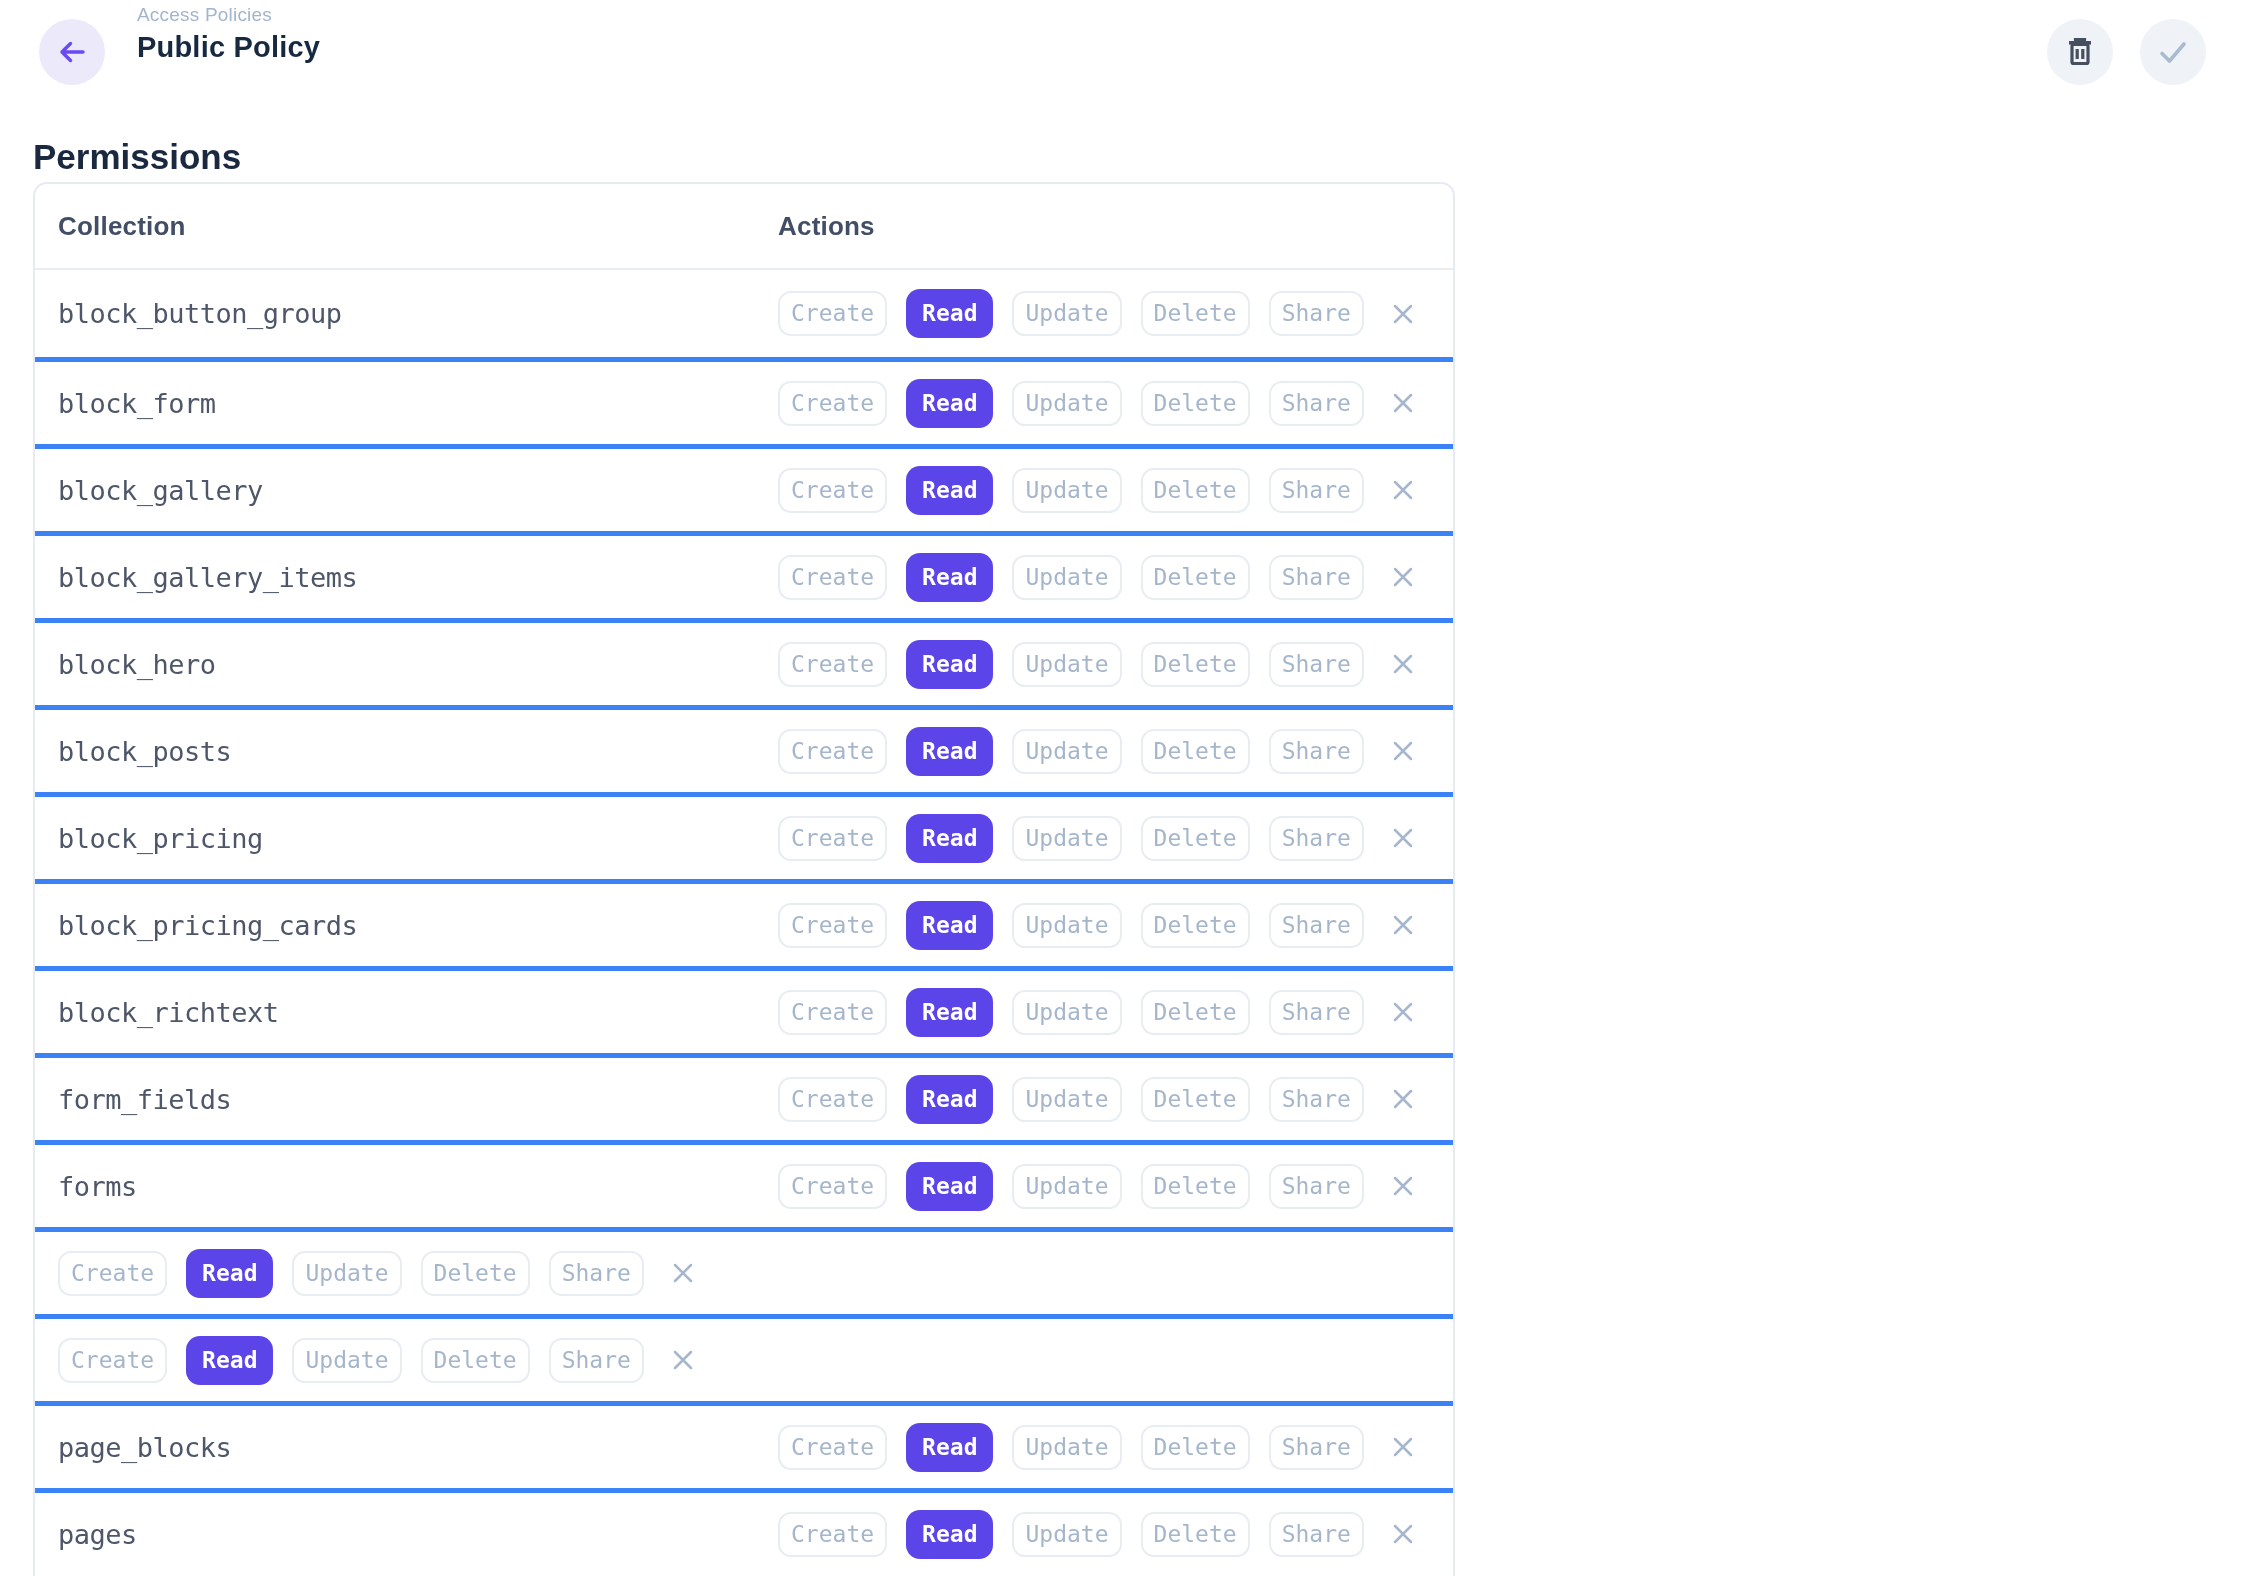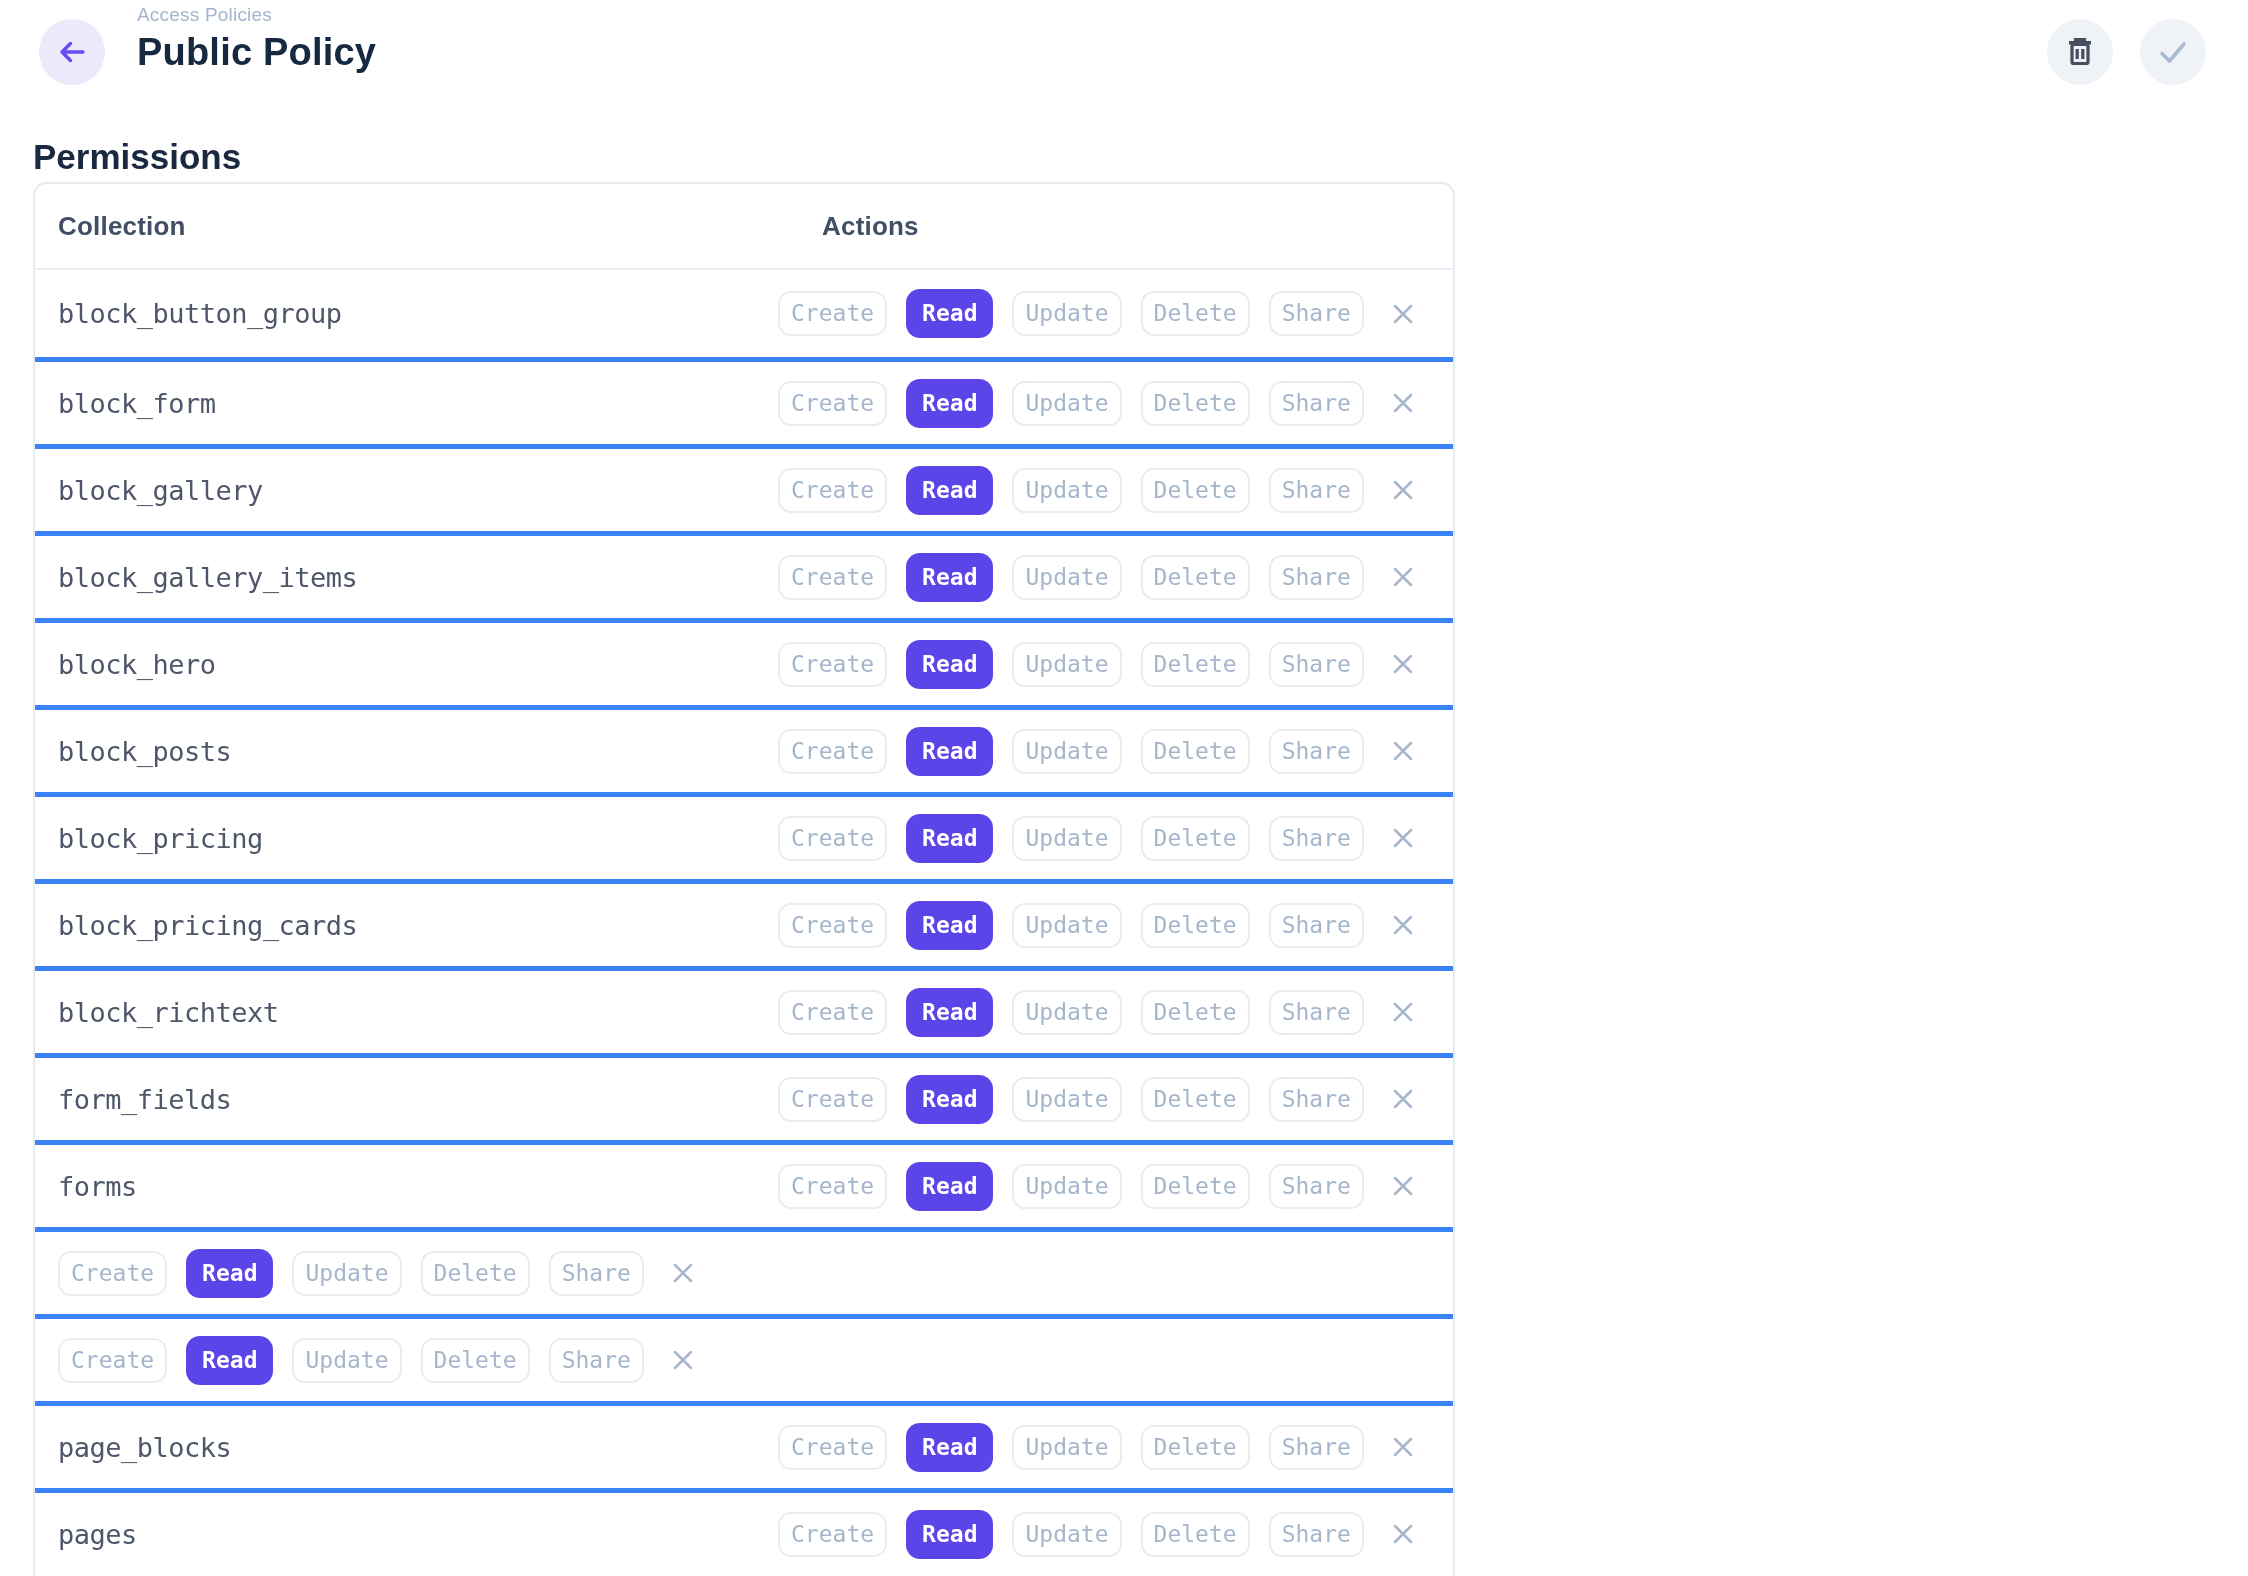--- a/index.html
+++ b/index.html
@@ -23,21 +23,21 @@
     width:66px;height:66px;border-radius:50%;
     background:#ECE9FB;border:none;cursor:pointer;
     display:flex;align-items:center;justify-content:center;
   }
   .title-block{position:absolute;left:137px;top:5px;}
   .breadcrumb{
     font-size:19px;font-weight:400;color:var(--muted);
     letter-spacing:.2px;line-height:1;
   }
   .page-title{
-    margin-top:9px;font-size:38px;font-weight:700;
+    margin-top:9px;font-size:29px;font-weight:700;
     color:var(--title);line-height:1;letter-spacing:.2px;
   }
   .toolbar{
     position:absolute;top:19px;right:42px;
     display:flex;gap:27px;
   }
   .toolbar-btn{
     width:66px;height:66px;border-radius:50%;
     background:#EFF2F6;border:none;cursor:pointer;
     display:flex;align-items:center;justify-content:center;
@@ -52,21 +52,20 @@
     border:2px solid var(--panel-border);
     border-bottom:none;
     border-radius:14px 14px 0 0;
     background:#fff;
     padding-bottom:40px;
   }
   .thead{
     display:flex;align-items:center;height:86px;
     padding-left:23px;
     border-bottom:2px solid #E9EDF3;
-    gap:44px;
   }
   .th{
     font-size:26px;font-weight:600;color:#424E66;letter-spacing:.2px;
   }
   .col-name{width:720px;flex:0 0 720px;}
   .row{
     display:flex;align-items:center;height:87px;
     padding-left:23px;
   }
   .row + .row{border-top:5px solid #3b82f6;}

